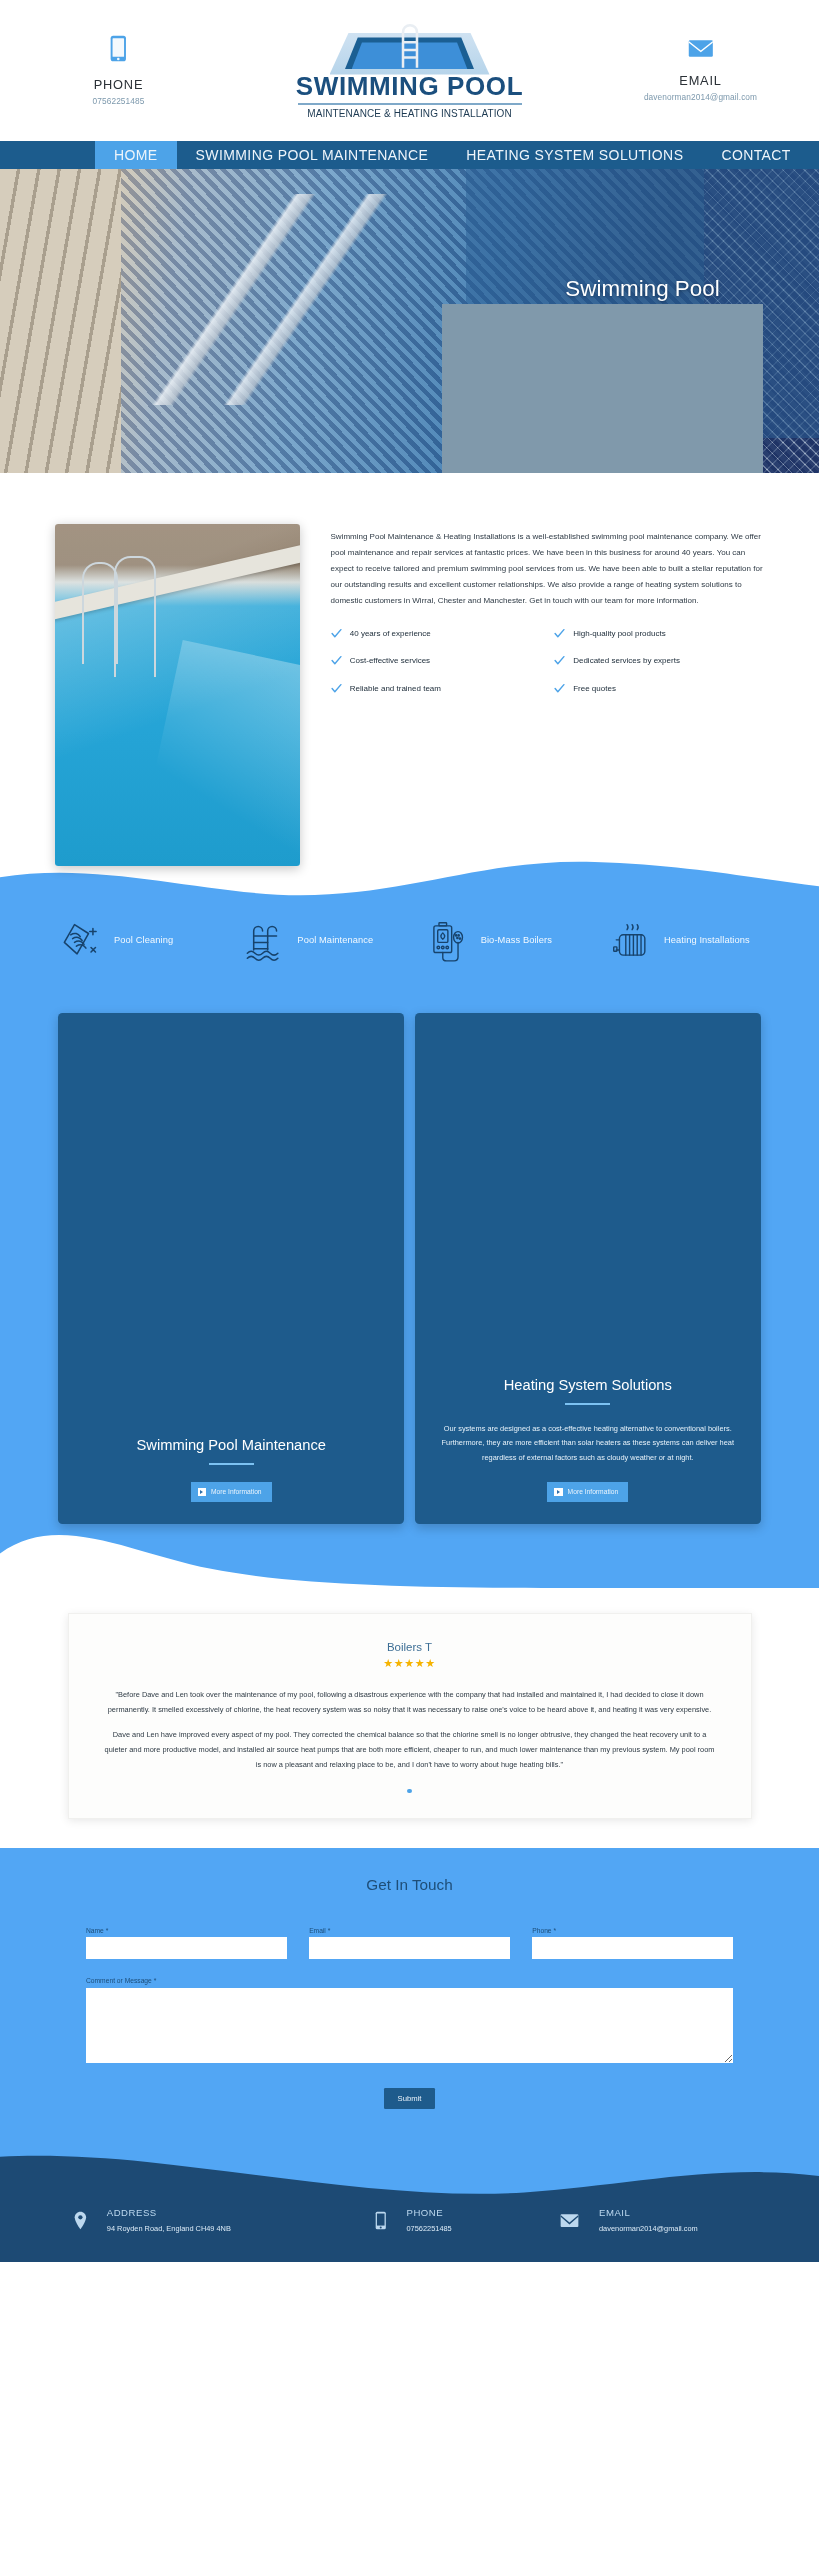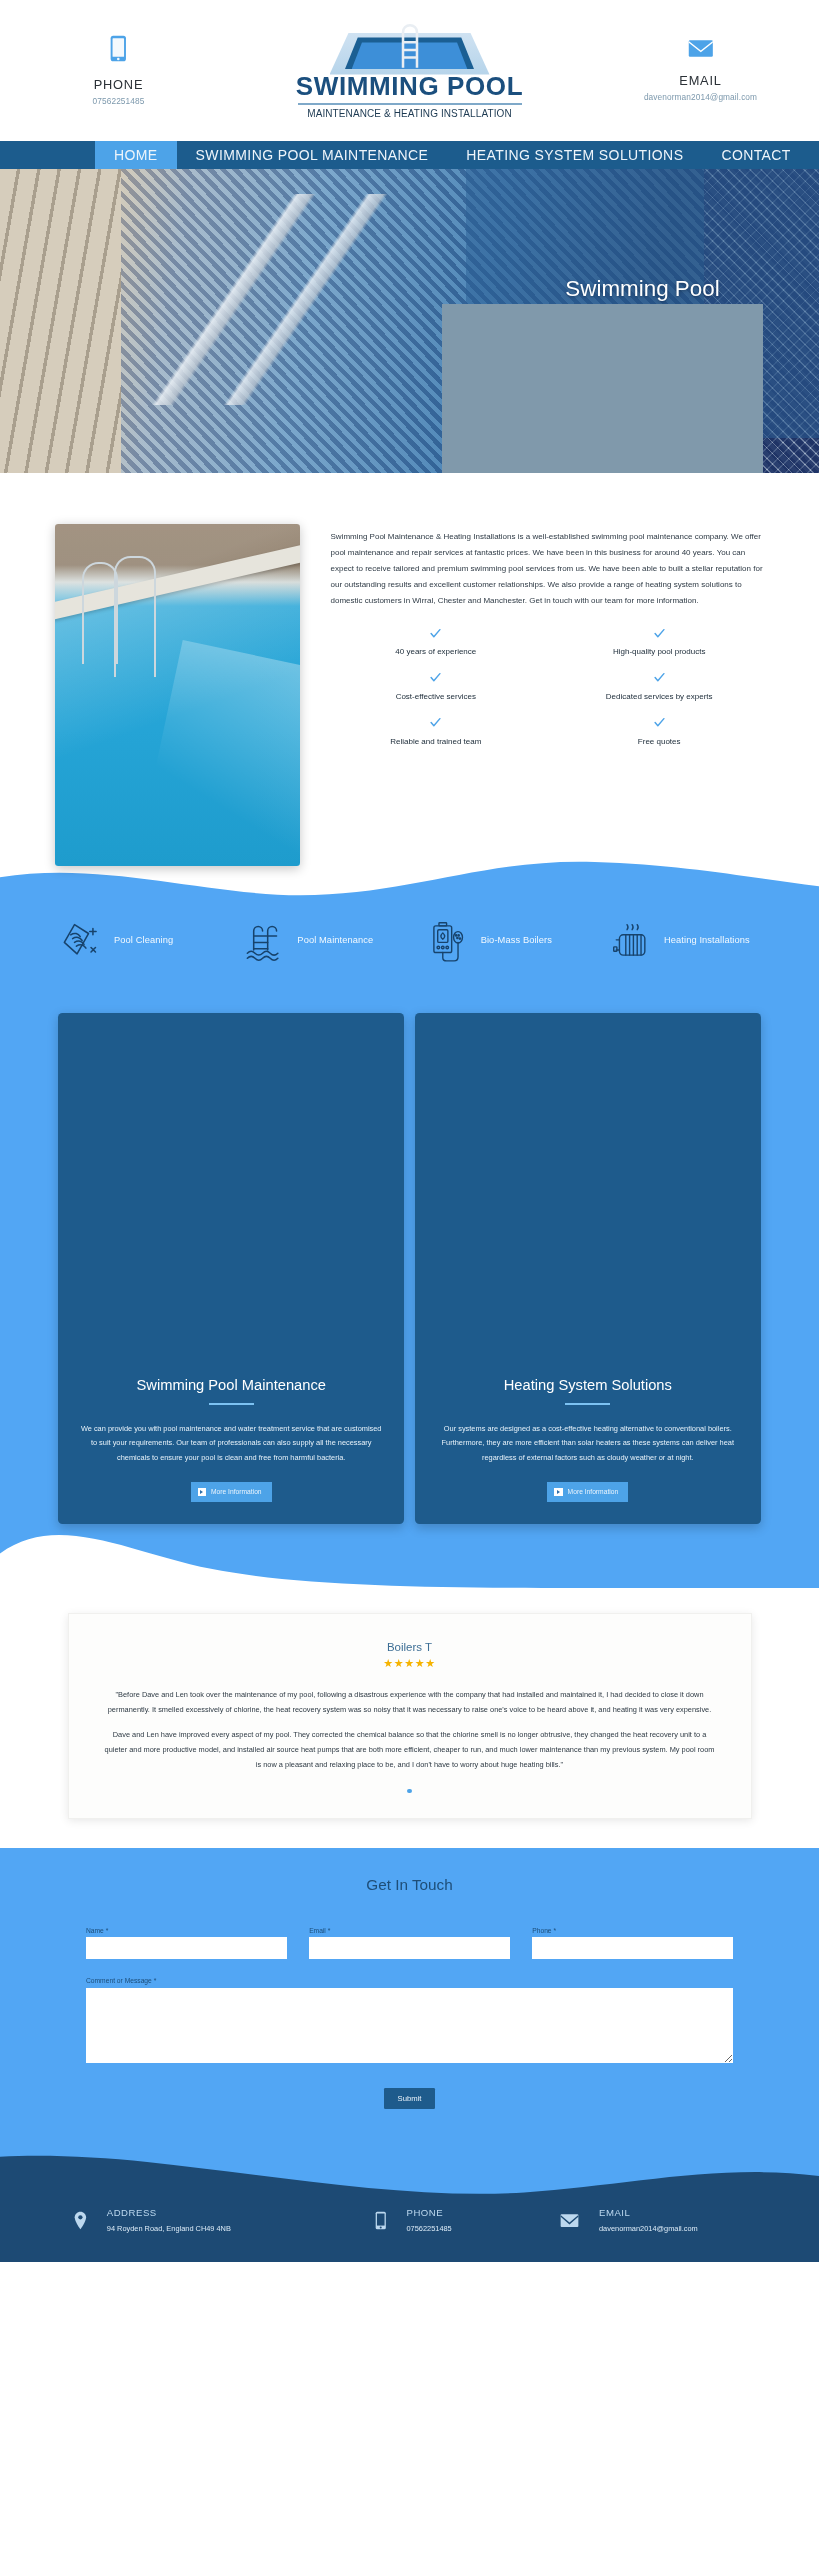--- a/index.html
+++ b/index.html
@@ -251,21 +251,21 @@
     text-align: left;
   }
   .feat-grid {
     display: grid;
     grid-template-columns: 1fr 1fr;
     row-gap: 16.6px;
     column-gap: 12.8px;
   }
   .feat {
     display: flex; align-items: center; gap: 8.3px;
-    font-size: 8px; color: #21303d; flex-direction: column;
+    font-size: 8px; color: #21303d;
   }
   .chk { width: 11px; height: 11px; flex: none; }
 
   
   .wave-down { display: block; width: 100%; height: 55px; margin-top: -12.8px; position: relative; z-index: 1; }
 
   
   .services {
     background: #52a6f4;
     padding: 10.2px 0 49px;
@@ -581,21 +581,20 @@
   </section>
 
   <section class="cards-wrap">
     <svg class="wave-white" viewBox="0 0 1281 150" preserveAspectRatio="none">
       <path d="M0,150 L0,96 C90,30 200,94 330,120 C470,148 700,150 900,150 L1281,150 Z" fill="#ffffff"></path>
     </svg>
     <div class="cards">
       <div class="card">
         <h3 class="card-h3">Swimming Pool Maintenance</h3>
         <div class="card-rule"></div>
-        <p class="card-p">We can provide you with pool maintenance and water treatment service that are customised to suit your requirements. Our team of professionals can also supply all the necessary chemicals to ensure your pool is clean and free from harmful bacteria.</p>
         <button class="btn-more">
           <span class="play-box"></span>
           <span>More Information</span>
         </button>
       </div>
       <div class="card">
         <h3 class="card-h3">Heating System Solutions</h3>
         <div class="card-rule"></div>
         <p class="card-p">Our systems are designed as a cost-effective heating alternative to conventional boilers. Furthermore, they are more efficient than solar heaters as these systems can deliver heat regardless of external factors such as cloudy weather or at night.</p>
         <button class="btn-more">

